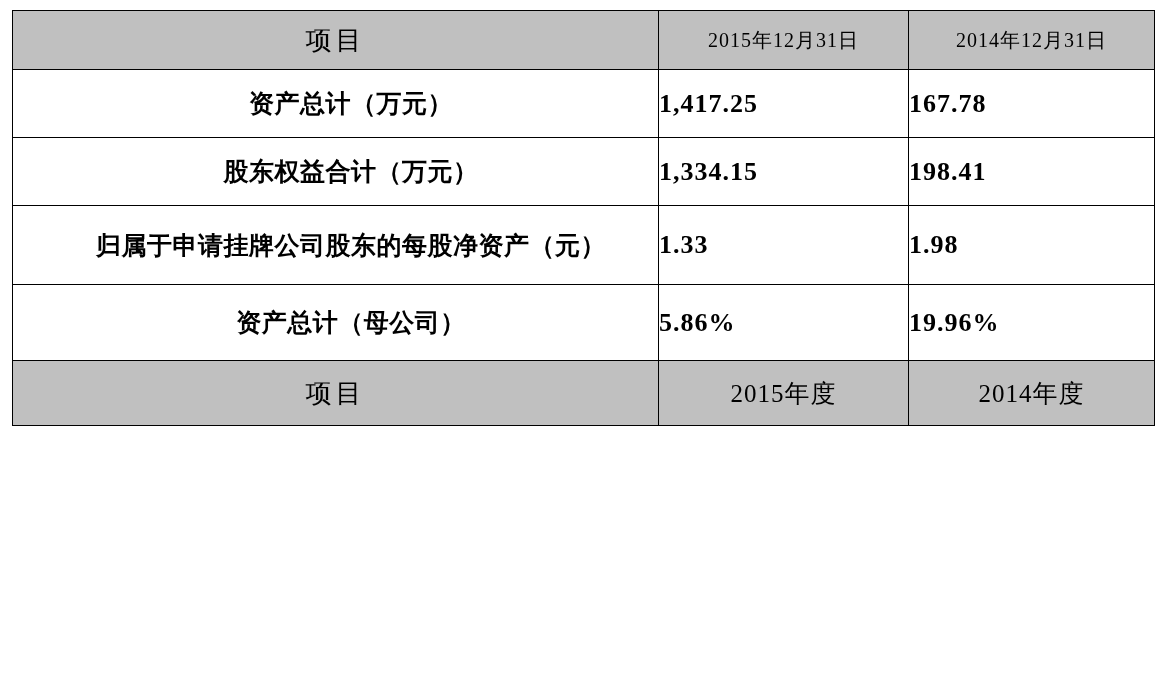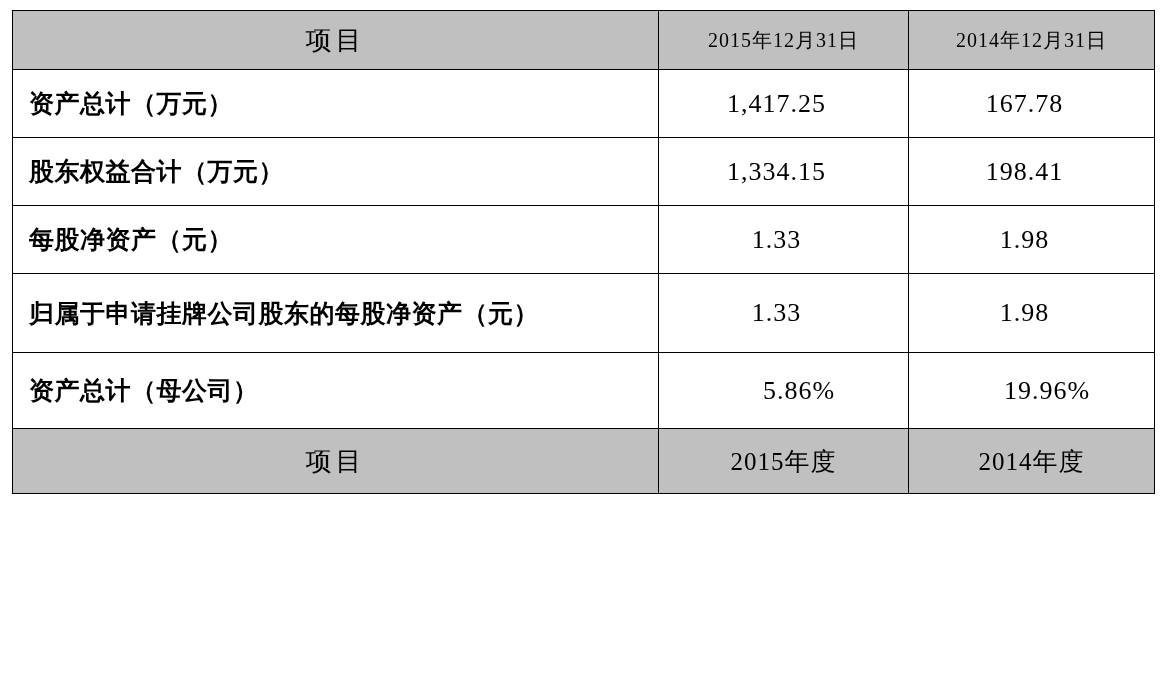--- a/index.html
+++ b/index.html
@@ -44,36 +44,36 @@
     letter-spacing: 1px;
   }
   tr.header-row td.hdr-item {
     font-size: 26px;
     letter-spacing: 4px;
   }
   tr.data-row td {
     height: 67px;
   }
   tr.data-row td.label {
-    text-align: left;
-    padding-left: 16px;
+    text-align: center;
+    padding-left: 31px;
     font-size: 25px;
     letter-spacing: 0.5px;
     font-weight: 600;
   }
   tr.data-row td.num {
-    text-align: center;
+    text-align: left;
     padding-right: 14px;
     font-size: 26px;
-    font-weight: 400;
+    font-weight: 700;
     letter-spacing: 1px;
     margin-left: 37px;
   }
   tr.tall td { height: 78px; }
-  tr.tall2 td { height: 75px; padding-left: 45px; }
+  tr.tall2 td { height: 75px; }
 
   tr.footer-row td {
     background: #c0c0c0;
     text-align: center;
     height: 64px;
     font-size: 26px;
   }
   tr.footer-row td.ftr-item {
     letter-spacing: 4px;
   }
@@ -105,25 +105,20 @@
         <td class="num">167.78</td>
       </tr>
 
       <tr class="data-row">
         <td class="label">股东权益合计（万元）</td>
         <td class="num">1,334.15</td>
         <td class="num">198.41</td>
       </tr>
 
 
-      <tr class="data-row">
-        <td class="label">每股净资产（元）</td>
-        <td class="num">1.33</td>
-        <td class="num">1.98</td>
-      </tr>
 
       <tr class="data-row tall">
         <td class="label">归属于申请挂牌公司股东的每股净资产（元）</td>
         <td class="num">1.33</td>
         <td class="num">1.98</td>
       </tr>
 
       <tr class="data-row tall2">
         <td class="label">资产总计（母公司）</td>
         <td class="num">5.86%</td>

